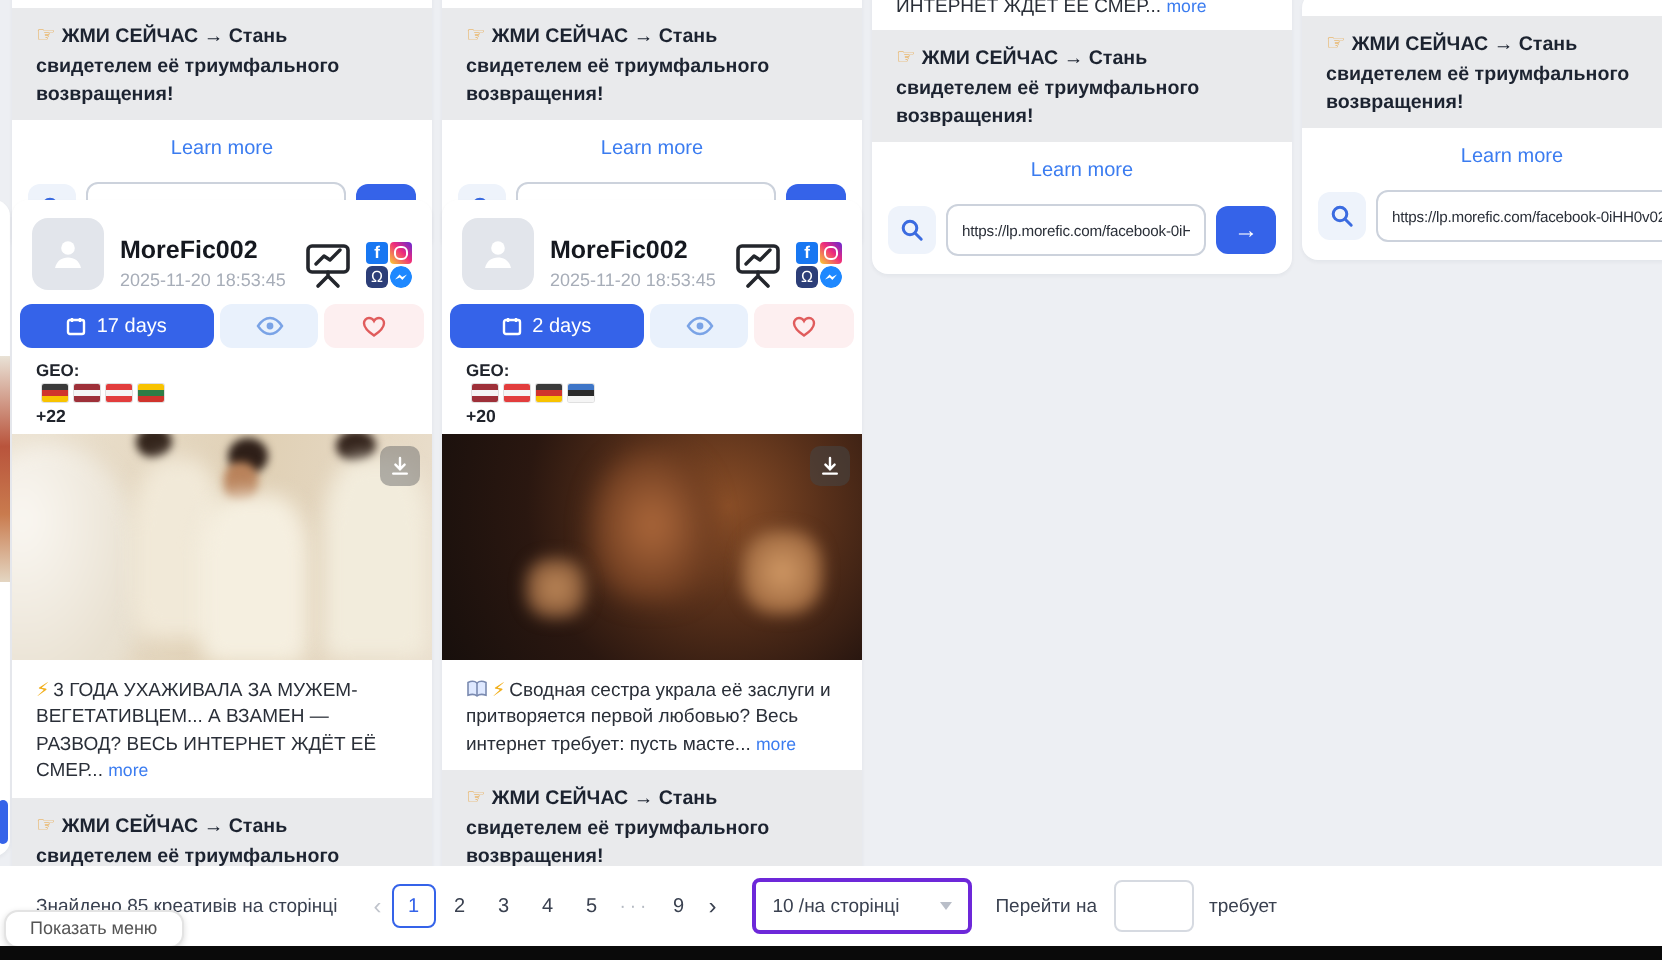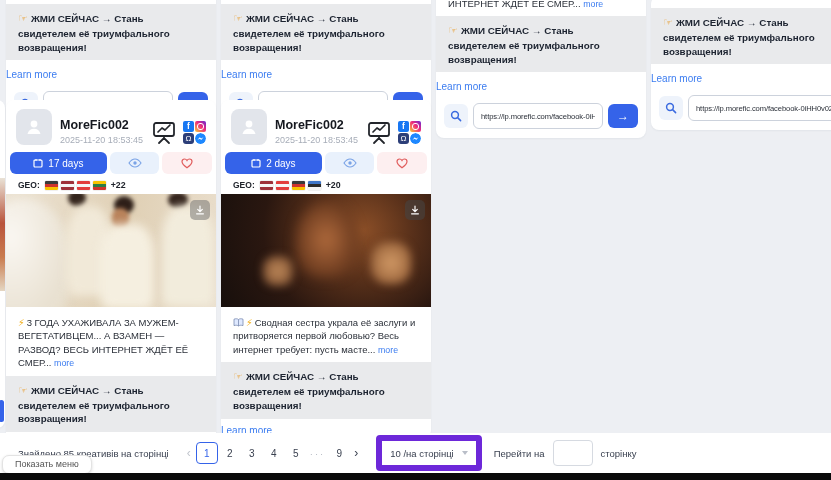--- a/index.html
+++ b/index.html
@@ -5,21 +5,21 @@
   html,body{margin:0;padding:0;width:831px;height:480px;overflow:hidden;
     font-family:"Liberation Sans","DejaVu Sans",sans-serif;background:#fff;}
   .board{position:absolute;left:0;top:0;width:831px;height:433px;background:#edeff3;overflow:hidden;}
   .col{position:absolute;width:210px;}
   .card{position:relative;background:#fff;border-radius:8px;box-shadow:0 1px 2px rgba(20,30,60,.05);overflow:hidden;}
   .top-card{position:absolute;left:0;width:210px;}
 
   .cut-line{padding:0 12px;font-size:9.5px;color:#2a2f38;line-height:15px;white-space:nowrap;overflow:hidden;}
   .gray-header{background:#e9eaec;padding:7px 12px 6px;font-size:9.8px;font-weight:bold;color:#1c2330;line-height:1.42;}
   .ic-hand{color:#e8a33d;font-weight:bold;margin-right:3px;font-size:11px;}
-  .learn{color:#3b7cf0;font-size:10px;padding:9px 0 3px;cursor:pointer;}
+  .learn{color:#3b7cf0;text-align:center;font-size:10px;padding:9px 0 3px;cursor:pointer;}
   .main-card .learn{padding:6px 0 2px;}
 
   .url-row{display:flex;align-items:center;gap:5px;padding:8px 8px 9px;}
   .search-btn{flex:0 0 24px;width:24px;height:24px;border:none;border-radius:6px;background:#eef3fb;
     display:flex;align-items:center;justify-content:center;cursor:pointer;padding:0;}
   .url-input{flex:1 1 auto;min-width:0;height:24px;border:1px solid #ccd2dc;border-radius:6px;
     font-size:7.6px;letter-spacing:-.1px;padding:0 7px;color:#2a2f38;background:#fff;outline:none;
     font-family:"Liberation Sans",sans-serif;}
   .sq-btn{flex:0 0 30px;width:30px;height:24px;border:none;border-radius:6px;background:#3563e9;color:#fff;
     display:flex;align-items:center;justify-content:center;cursor:pointer;padding:0;font-size:12px;}
@@ -37,21 +37,21 @@
   .sic.ig::after{content:"";position:absolute;inset:2px;border:1.2px solid #fff;border-radius:3px;}
   .sic.an{background:#2c3e78;color:#fff;font-size:8px;line-height:1;border-radius:3px;}
   .sic.ms{border-radius:50%;}
 
   .actions{display:flex;gap:3px;padding:3px 4px 0;}
   .abtn{height:22px;border:none;border-radius:6px;display:flex;align-items:center;justify-content:center;gap:5px;cursor:pointer;padding:0;}
   .btn-days{flex:1.95;background:#3563e9;color:#fff;font-size:10px;}
   .btn-eye{flex:1;background:#e9f1fc;}
   .btn-heart{flex:1;background:#fdeff0;}
 
-  .geo{display:flex;align-items:flex-end;padding:6px 12px 4px;font-size:8.5px;font-weight:bold;color:#20242c;gap:2px;}
+  .geo{display:flex;align-items:flex-start;padding:6px 12px 4px;font-size:8.5px;font-weight:bold;color:#20242c;gap:2px;flex-direction:column;}
   .flags{display:flex;align-items:center;gap:3px;margin:0 3px;}
   .flag{display:inline-flex;flex-direction:column;width:13px;height:9px;border-radius:1px;overflow:hidden;box-shadow:0 0 0 .5px rgba(0,0,0,.12);}
   .flag i{flex:1;display:block;}
   .geo-more{font-size:8.8px;font-weight:bold;color:#20242c;}
 
   .ad-image{position:relative;height:113px;overflow:hidden;background:#ccc;}
   .img1{background:linear-gradient(100deg,#ece3d3,#e0d0b5 55%,#eadfce);}
   .img2{background:radial-gradient(circle at 68% 32%,#8a4e27 0%,#58301a 30%,#2a1710 62%,#170f0c 100%);}
   .blob{position:absolute;filter:blur(5px);}
   .dl-on-img{position:absolute;top:6px;right:6px;width:20px;height:20px;border:none;border-radius:5px;
@@ -66,21 +66,21 @@
   .ic-book{display:inline-block;vertical-align:-1px;margin-right:2px;}
 
   .pagebar{position:absolute;left:0;top:433px;width:704px;height:40px;background:#fff;
     display:flex;align-items:center;font-size:9.5px;color:#3a4150;}
   .found{margin-left:18px;}
   .pg-prev{margin-left:14px;color:#c0c4cc;font-size:12px;cursor:pointer;padding:0 4px;}
   .pg-num{min-width:20px;height:20px;display:flex;align-items:center;justify-content:center;cursor:pointer;margin:0 1px;border-radius:4px;font-size:10px;}
   .pg-num.active{border:1px solid #3563e9;color:#3563e9;background:#fff;}
   .pg-dots{color:#b4b9c2;margin:0 3px;letter-spacing:2px;}
   .pg-next{color:#3a4150;font-size:12px;cursor:pointer;padding:0 4px;margin-right:6px;}
-  .psize{display:flex;align-items:center;gap:8px;border:6px solid #6d28d9;border-radius:4px;height:24px;padding:0 8px;margin-left:8px;cursor:pointer;background:#fff;}
+  .psize{display:flex;align-items:center;gap:20px;border:2px solid #6d28d9;border-radius:4px;height:24px;padding:0 8px;margin-left:8px;cursor:pointer;background:#fff;}
   .caret{width:0;height:0;border-left:3.5px solid transparent;border-right:3.5px solid transparent;border-top:4px solid #b9bec8;}
   .goto-label{margin-left:12px;}
   .goto-input{width:34px;height:22px;border:1px solid #d6dae1;border-radius:4px;margin:0 8px;outline:none;font-size:10px;text-align:center;}
 
   .footer-bar{position:absolute;left:0;bottom:0;width:831px;height:7px;background:#0a0a0a;}
   .menu-tab{position:absolute;left:2px;bottom:6px;background:#fff;border:1px solid #e3e3e3;
     border-radius:7px;padding:3px 12px 4px;font-size:9px;color:#555;box-shadow:0 1px 3px rgba(0,0,0,.15);cursor:pointer;}
 
   .sliver{position:absolute;left:-205px;top:100px;width:210px;}
   svg{display:block;}
@@ -381,17 +381,17 @@
   <span class="pg-num">5</span>
   <span class="pg-dots">···</span>
   <span class="pg-num">9</span>
   <span class="pg-next">›</span>
   <div class="psize">
     <span>10 /на сторінці</span>
     <span class="caret"></span>
   </div>
   <span class="goto-label">Перейти на</span>
   <input class="goto-input" value="" style="">
-  <span>сторінку</span>
+  <span>требует</span>
 </div>
 
 <div class="menu-tab">Показать меню</div>
 <div class="footer-bar"></div>
 
 </body></html>

